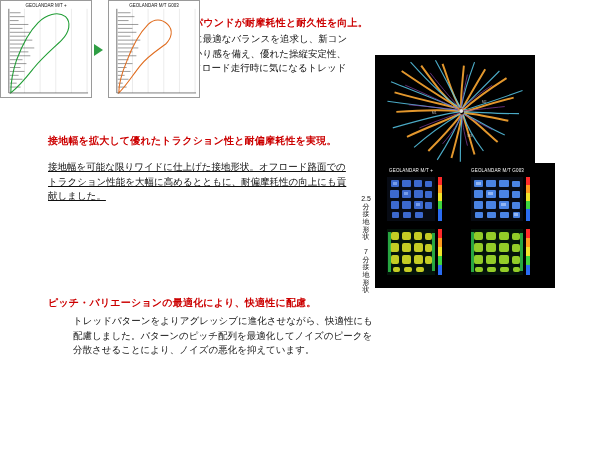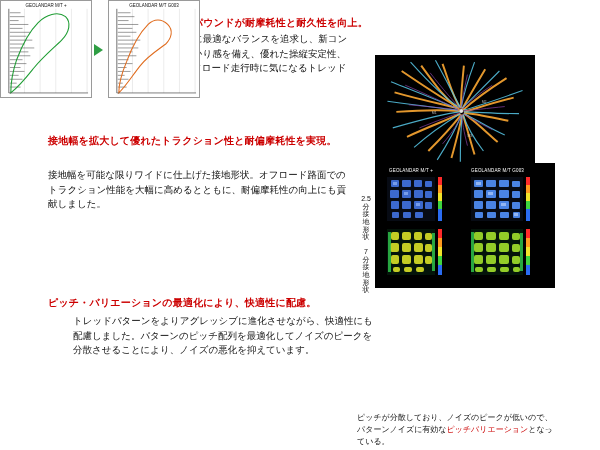--- a/index.html
+++ b/index.html
@@ -58,21 +58,21 @@
     letter-spacing: 1px;
   }
   
   .web {
     position: absolute;
     inset: 0;
   }
 
   
   #sec2-heading { left: 48px; top: 134px; }
-  #sec2-text    { left: 48px; top: 168px; width: 300px; }
+  #sec2-text    { left: 48px; top: 160px; width: 300px; text-decoration: underline; }
 
   #img2 { left: 375px; top: 163px; width: 180px; height: 125px; background: #000; }
   .panel-label {
     position: absolute;
     color: #ffffff;
     font-size: 4.5px;
     letter-spacing: 0.2px;
     white-space: nowrap;
   }
   .side-label {
@@ -434,18 +434,15 @@
             <line x1="9" y1="88" x2="18" y2="88"></line>
           </g>
           <path d="M10 94 C18 86, 24 76, 32 66 C40 56, 50 50, 58 44 C64 38, 66 30, 60 24
                    C54 18, 46 18, 40 24 C32 32, 24 46, 18 62 C13 74, 10 86, 10 94 Z" fill="none" stroke="#e06c1e" stroke-width="1.1"></path>
           <line x1="8" y1="8" x2="8" y2="94" stroke="#444" stroke-width="0.7"></line>
           <line x1="8" y1="94" x2="89" y2="94" stroke="#444" stroke-width="0.7"></line>
         </svg>
       </div>
     </div>
 
-    <div id="sec3-caption">
-      <span>ピッチが分散しており、ノイズのピークが低いので、パターンノイズに有効な</span><span class="hl-red">ピッチバリエーション</span><span>となっている。</span>
-    </div>
   </div>
 
 </div>
 
 </body></html>

